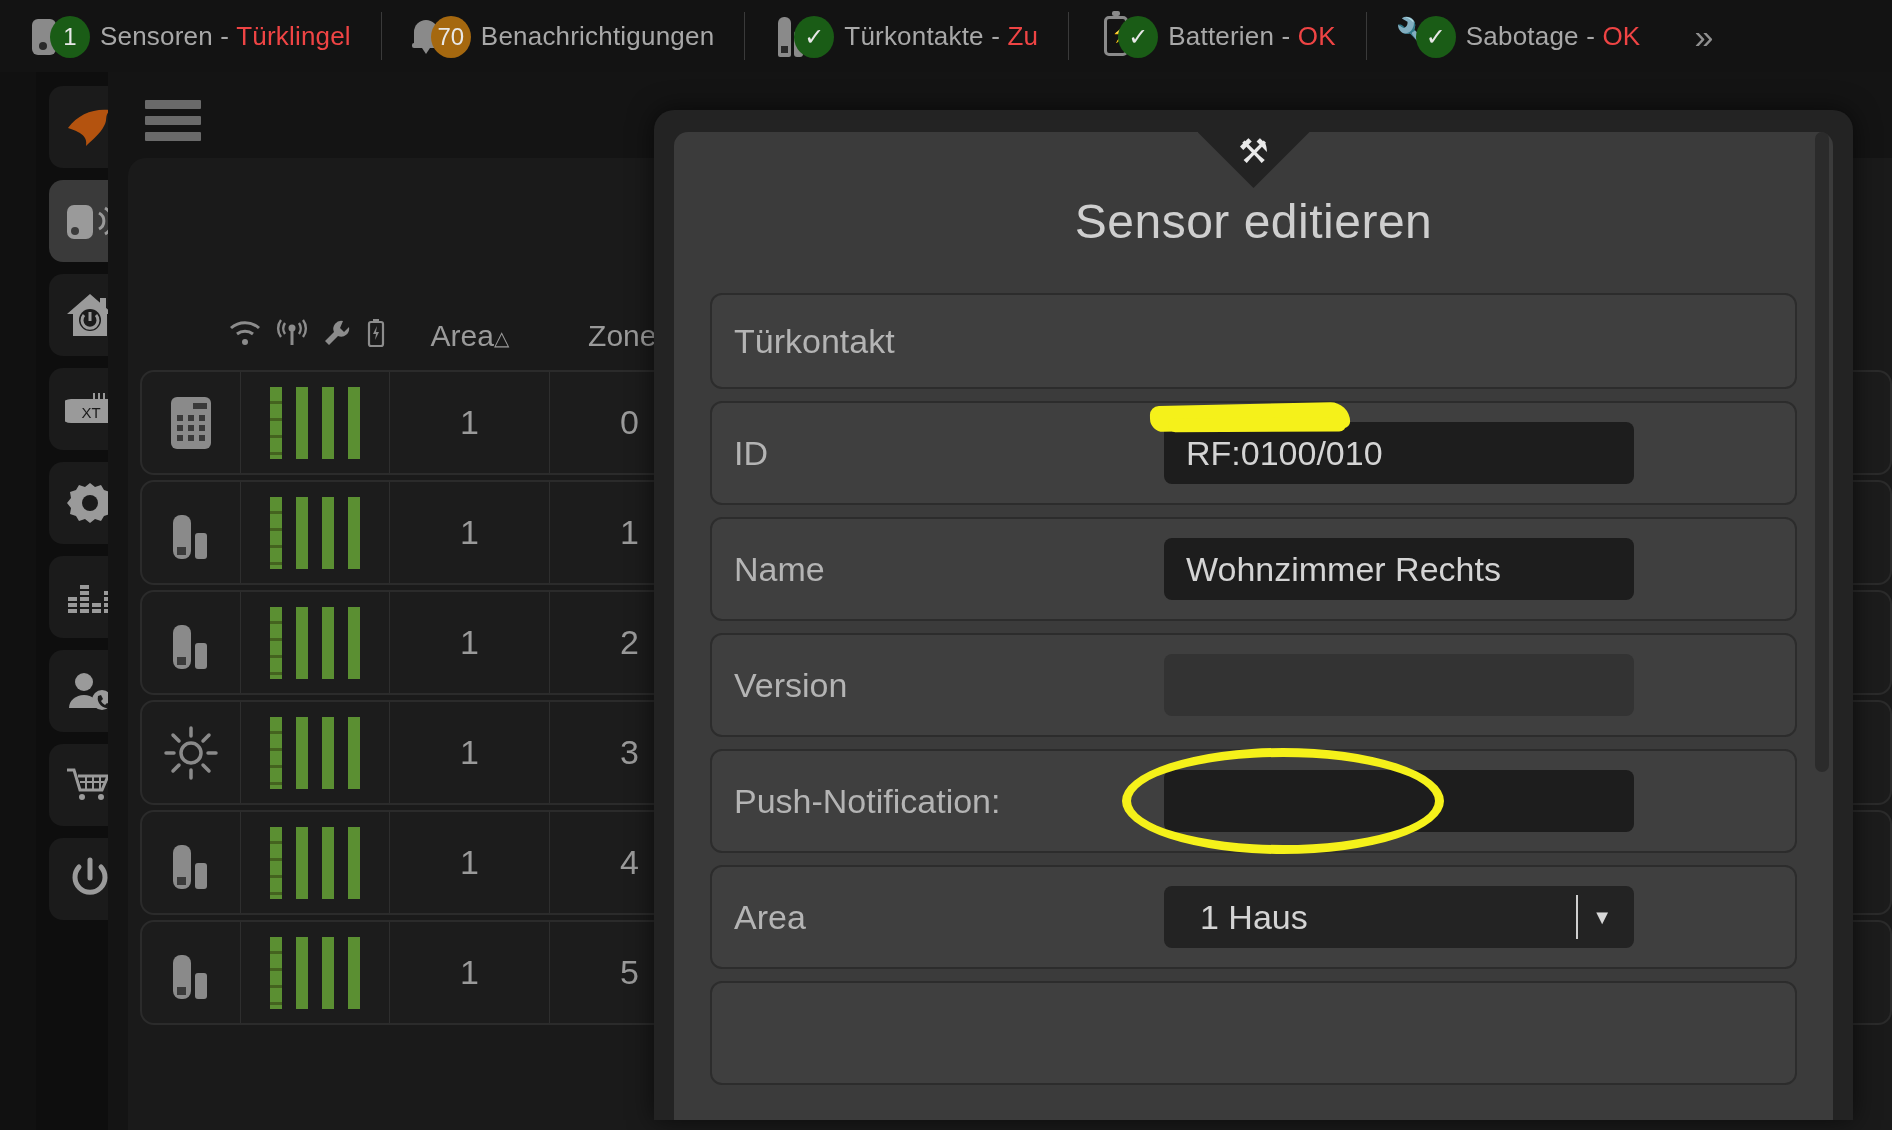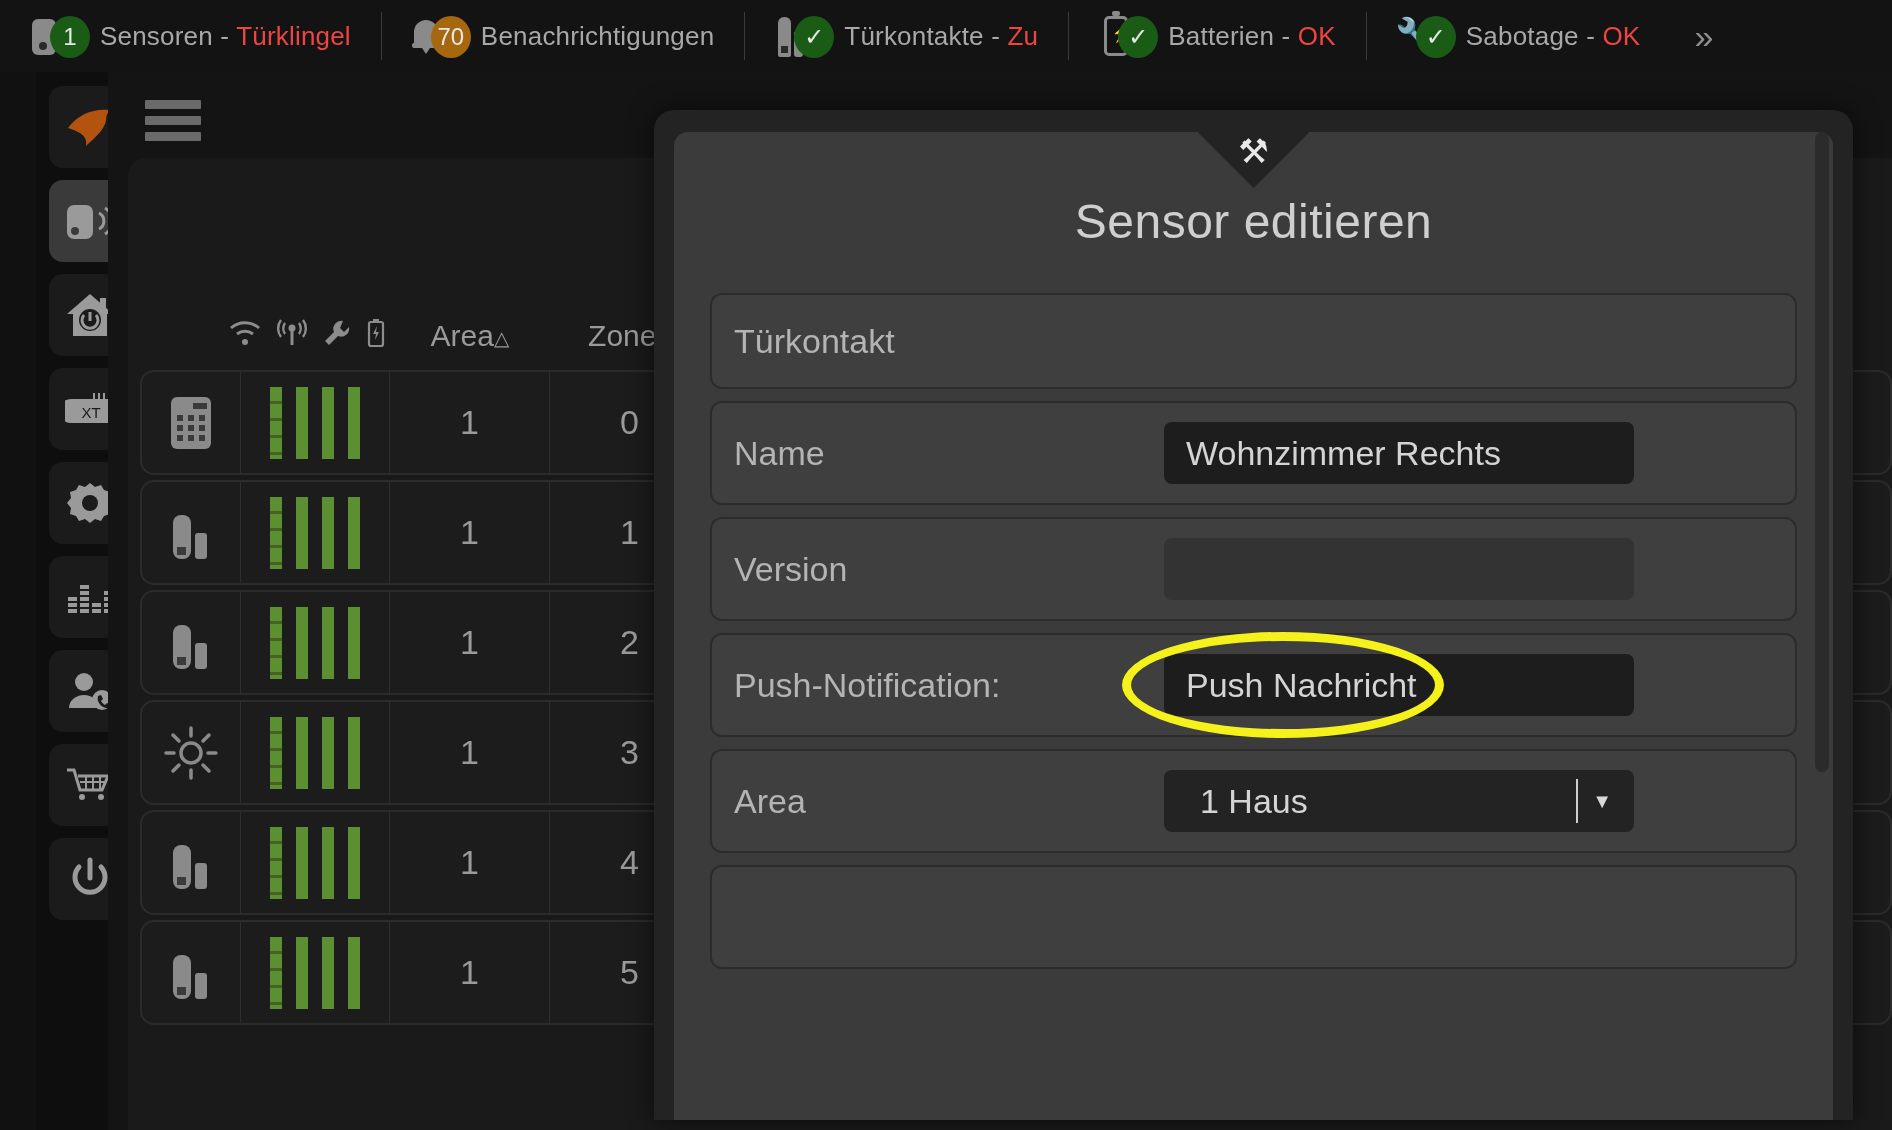--- a/index.html
+++ b/index.html
@@ -555,39 +555,45 @@
       <div class="notch">
         <span class="tools">⚒</span>
       </div>
 
       <div class="modal-title">Sensor editieren</div>
 
       <div class="field">
         <div class="f-label">Türkontakt</div>
       </div>
 
+      <div class="field tall">
+        <div class="f-label">ID</div>
+        <div class="f-input dark" style="max-width:470px; position:relative;">
+          <span>RF:0100/010</span>
+          <span class="hl-scribble"></span>
+        </div>
+      </div>
 
       <div class="field tall">
         <div class="f-label">Name</div>
         <div class="f-input dark" style="max-width:470px;">
           <span>Wohnzimmer Rechts</span>
         </div>
       </div>
 
       <div class="field tall">
         <div class="f-label">Version</div>
         <div class="f-input grey" style="max-width:470px;">
           <span></span>
         </div>
       </div>
 
       <div class="field tall">
         <div class="f-label">Push-Notification:</div>
         <div class="f-input dark" style="max-width:470px; position:relative;">
-          <span>Push Nachricht</span>
           <span class="hl-ellipse"></span>
         </div>
       </div>
 
       <div class="field tall">
         <div class="f-label">Area</div>
         <div class="f-input select" style="max-width:470px;padding-left:36px;">
           <span>1 Haus</span>
           <span class="sel-divider"></span>
           <span class="caret">▼</span>

